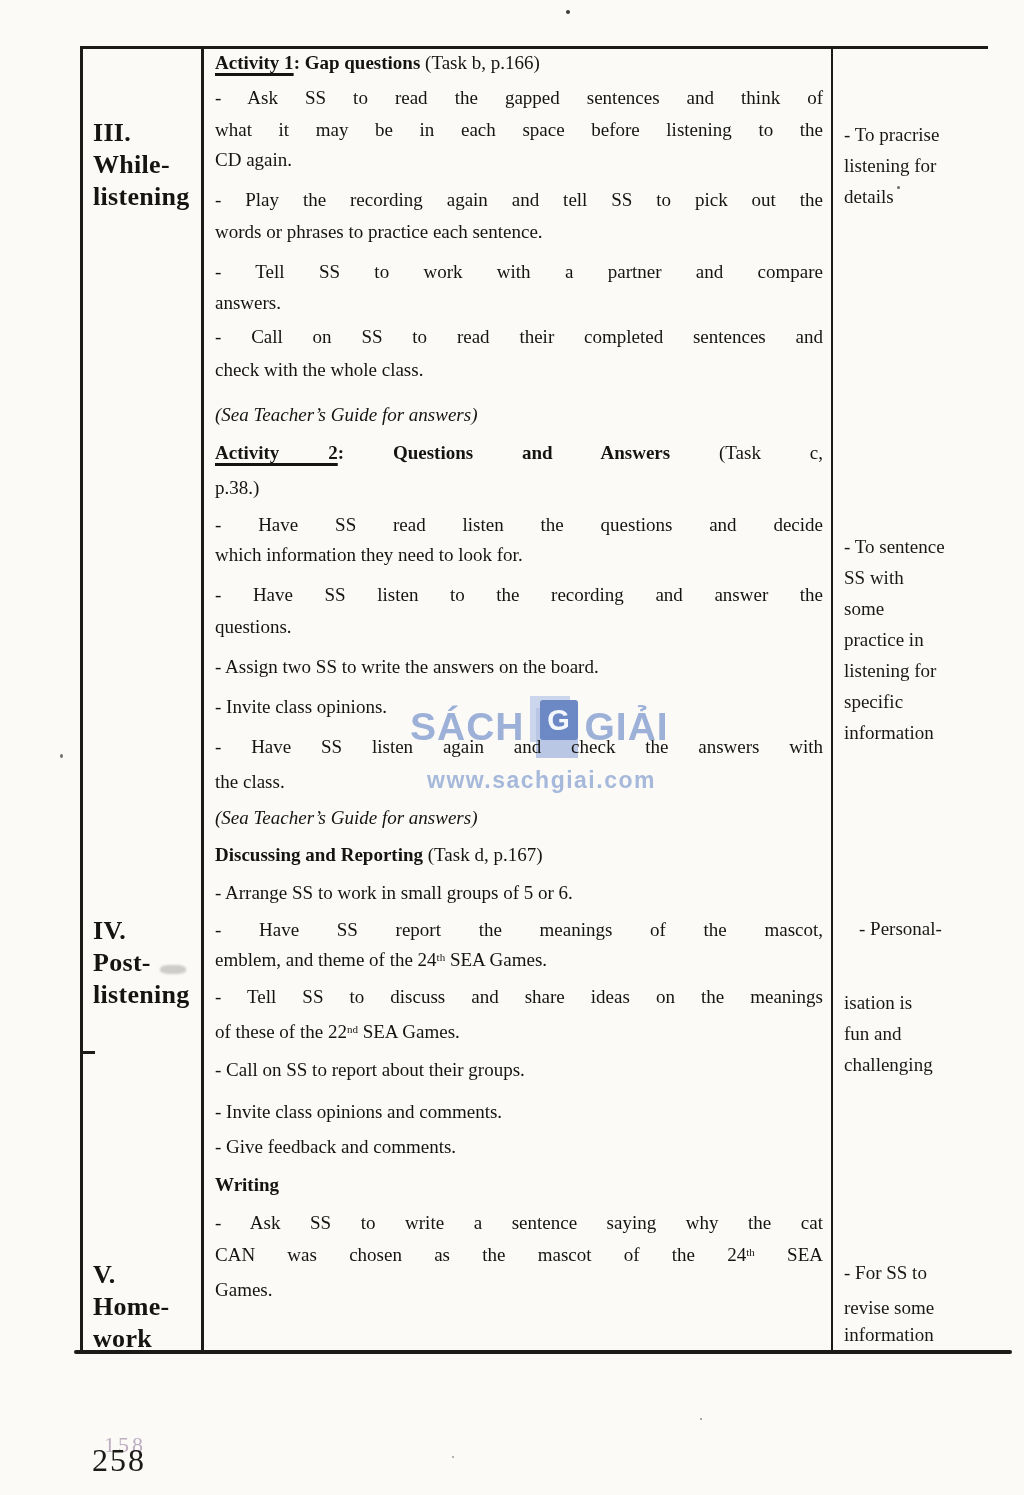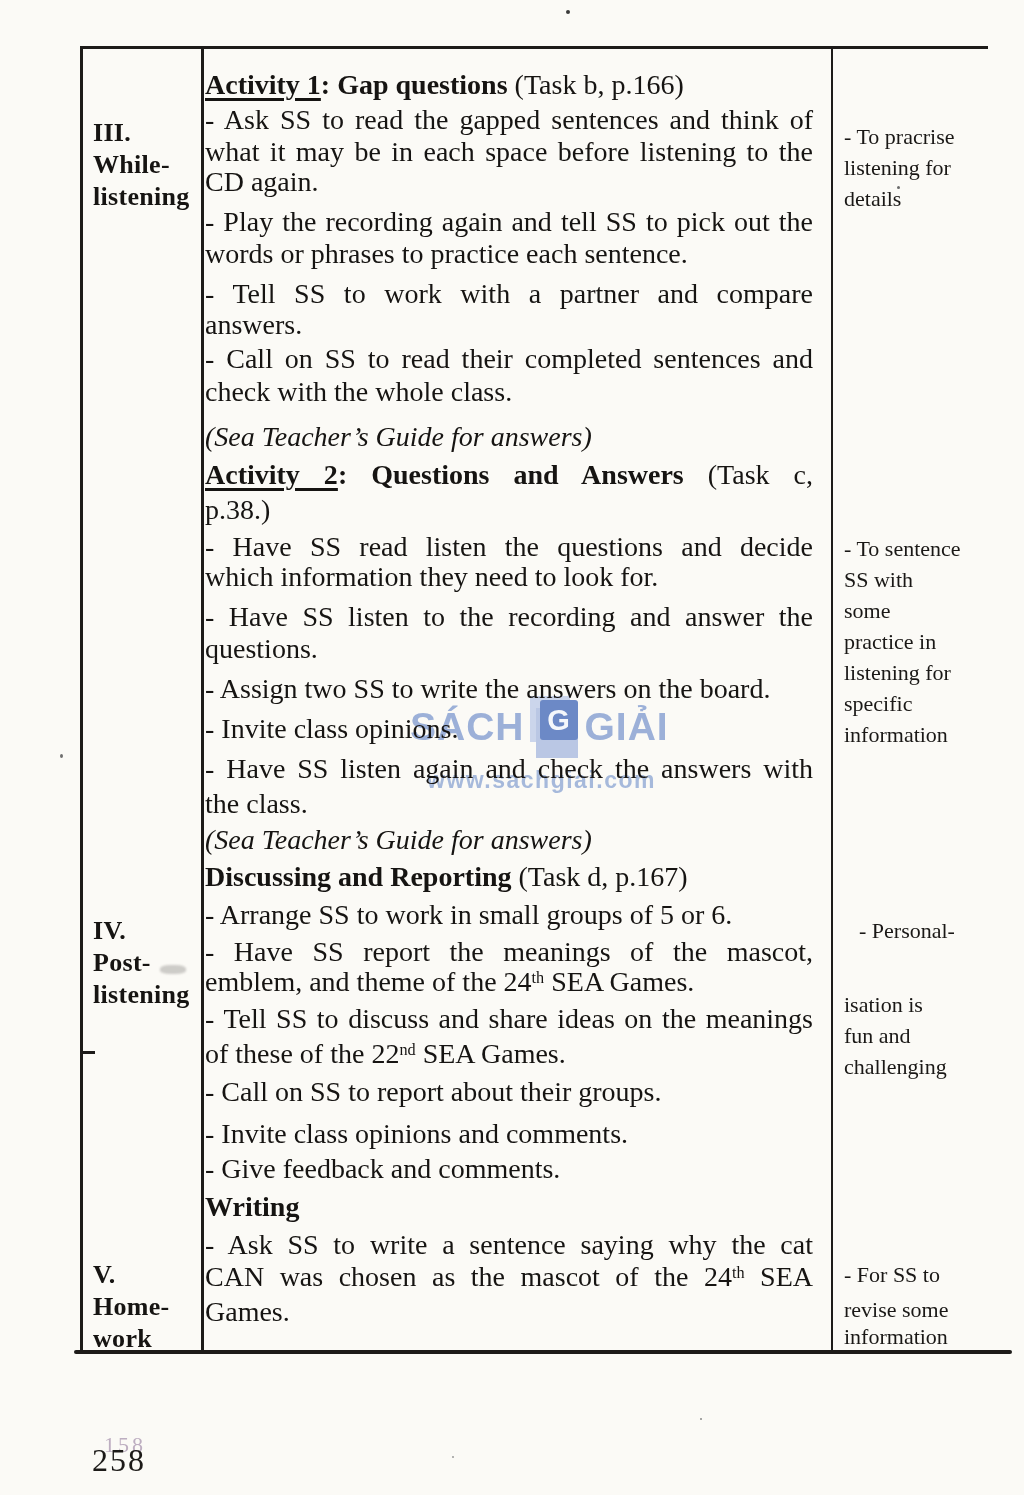--- a/index.html
+++ b/index.html
@@ -22,33 +22,32 @@
   .rule-bottom{left:74px;top:1350px;width:938px;height:4px;border-radius:2px;}
   .rule-tick{left:80px;top:1051px;width:15px;height:3px;}
 
   
   .stage-line{
     position:absolute;left:93px;white-space:nowrap;
     font-weight:bold;font-size:26px;line-height:1.15;
     letter-spacing:.3px;z-index:2;
   }
   .proc-line{
-    position:absolute;left:205px;width:608px;
-    font-size:28px;line-height:1.2;z-index:2;
+    position:absolute;left:215px;width:608px;
+    font-size:19px;line-height:1.2;z-index:2;
     text-align:left;
-    margin-top:16px;
   }
   .proc-line.just{text-align:justify;text-align-last:justify;}
   .proc-line .b{font-weight:bold;}
   .proc-line .u{text-decoration:underline;text-decoration-thickness:2.5px;text-underline-offset:4px;}
   .proc-line .i{font-style:italic;}
   .proc-line sup{font-size:.58em;line-height:0;vertical-align:.5em;}
   .purpose-line{
     position:absolute;left:844px;white-space:nowrap;
-    font-size:22px;line-height:1.15;z-index:2;color:#1a1816;
+    font-size:19px;line-height:1.15;z-index:2;color:#1a1816;
   }
 
   
   .wm{
     position:absolute;left:410px;top:694px;height:66px;z-index:1;
     display:flex;align-items:center;gap:4px;
     font-family:"Liberation Sans", sans-serif;
     opacity:.9;
   }
   .wm-word{

